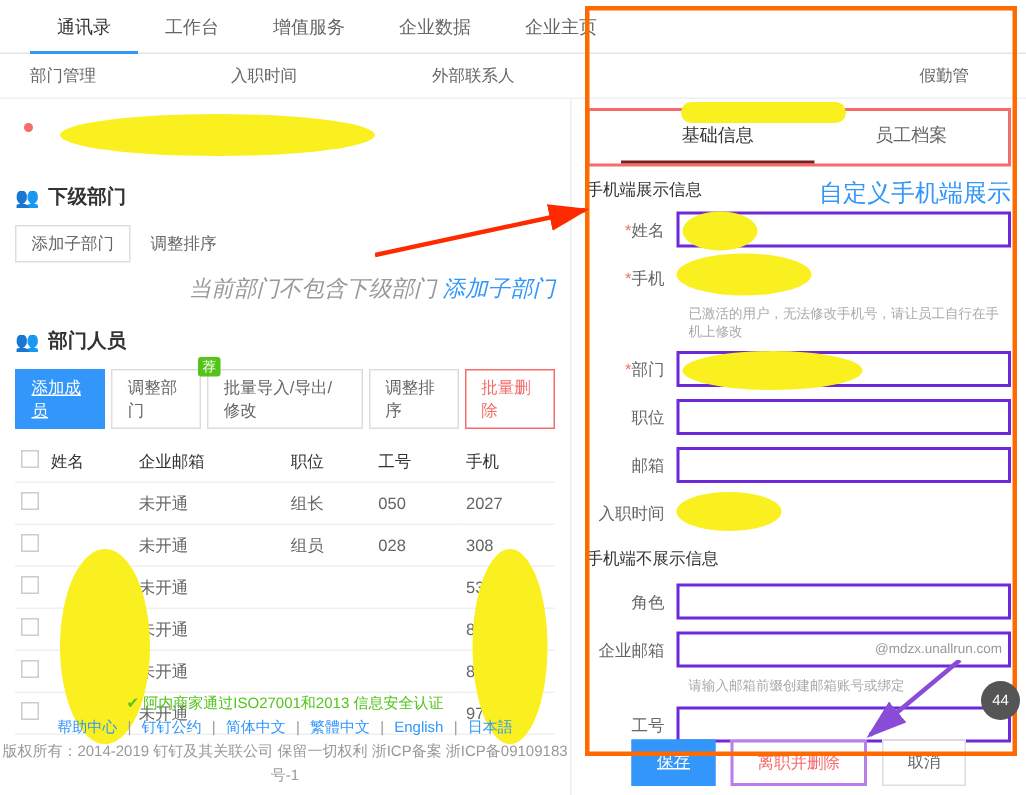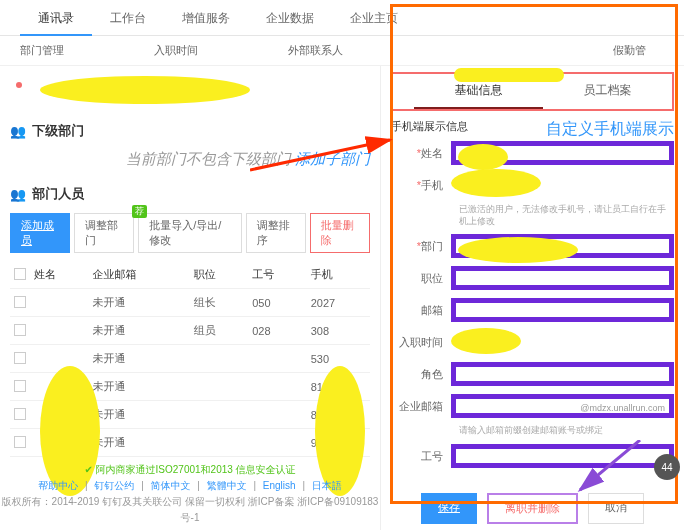--- a/index.html
+++ b/index.html
@@ -48,21 +48,21 @@
 .right-tabs { display: flex; border: 2px solid #f56c6c; margin-bottom: 8px; }
 .right-tabs .rtab { flex: 1; text-align: center; padding: 8px 0; color: #666; }
 .right-tabs .rtab.active { border-bottom: 2px solid #7f1d1d; color: #333; margin-left: 21px; }
 
 .form-section-title { font-size: 11px; color: #333; margin: 8px 0; }
 .custom-link { float: right; color: #3296fa; font-size: 16px; font-family: Liberation Serif, serif; }
 
 .form-row { display: flex; align-items: center; margin: 6px 0; min-height: 26px; }
 .form-row label { width: 60px; text-align: right; font-size: 11px; color: #666; padding-right: 8px; }
 .form-row label .req { color: #f56c6c; }
-.form-row .field { flex: 1; height: 24px; border: 5px solid #6d28d9; position: relative; }
+.form-row .field { flex: 1; height: 24px; border: 2px solid #6d28d9; position: relative; }
 .form-hint { font-size: 9px; color: #aaa; margin-left: 68px; line-height: 1.3; }
 
 .footer-btns { position: absolute; bottom: 6px; left: 0; right: 0; display: flex; justify-content: center; gap: 10px; }
 .footer-btns .btn { padding: 6px 16px; }
 
 
 .left-footer { position: absolute; bottom: 4px; left: 0; width: 380px; text-align: center; font-size: 10px; color: #999; line-height: 1.6; }
 .left-footer a { color: #3296fa; margin: 0 4px; }
 .cert { color: #52c41a; }
 
@@ -105,20 +105,24 @@
     <div style="position:relative; height:30px;">
       <div class="yellow" style="left:30px; top:0; width:210px; height:28px;"></div>
       <div style="position:absolute; left:6px; top:6px; width:6px; height:6px; background:#f56c6c; border-radius:50%;"></div>
     </div>
 
     <div class="section-title">
       <span class="ico">👥</span>
       <span>下级部门</span>
     </div>
 
+    <div class="dept-actions">
+      <span class="btn">添加子部门</span>
+      <span class="btn" style="border:none;">调整排序</span>
+    </div>
 
     <div class="dept-note">
       <span>当前部门不包含下级部门</span>
       <span class="link-blue">添加子部门</span>
     </div>
 
     <div class="section-title">
       <span class="ico">👥</span>
       <span>部门人员</span>
     </div>
@@ -245,20 +249,21 @@
       <div class="field"></div>
     </div>
 
     <div class="form-row">
       <label>入职时间</label>
       <div class="field" style="border:none;">
         <div class="yellow" style="left:0; top:-2px; width:70px; height:26px;"></div>
       </div>
     </div>
 
+    <div class="form-section-title" style="margin-top:10px;">手机端不展示信息</div>
 
     <div class="form-row">
       <label>角色</label>
       <div class="field"></div>
     </div>
 
     <div class="form-row">
       <label>企业邮箱</label>
       <div class="field">
         <span class="email-suffix">@mdzx.unallrun.com</span>

